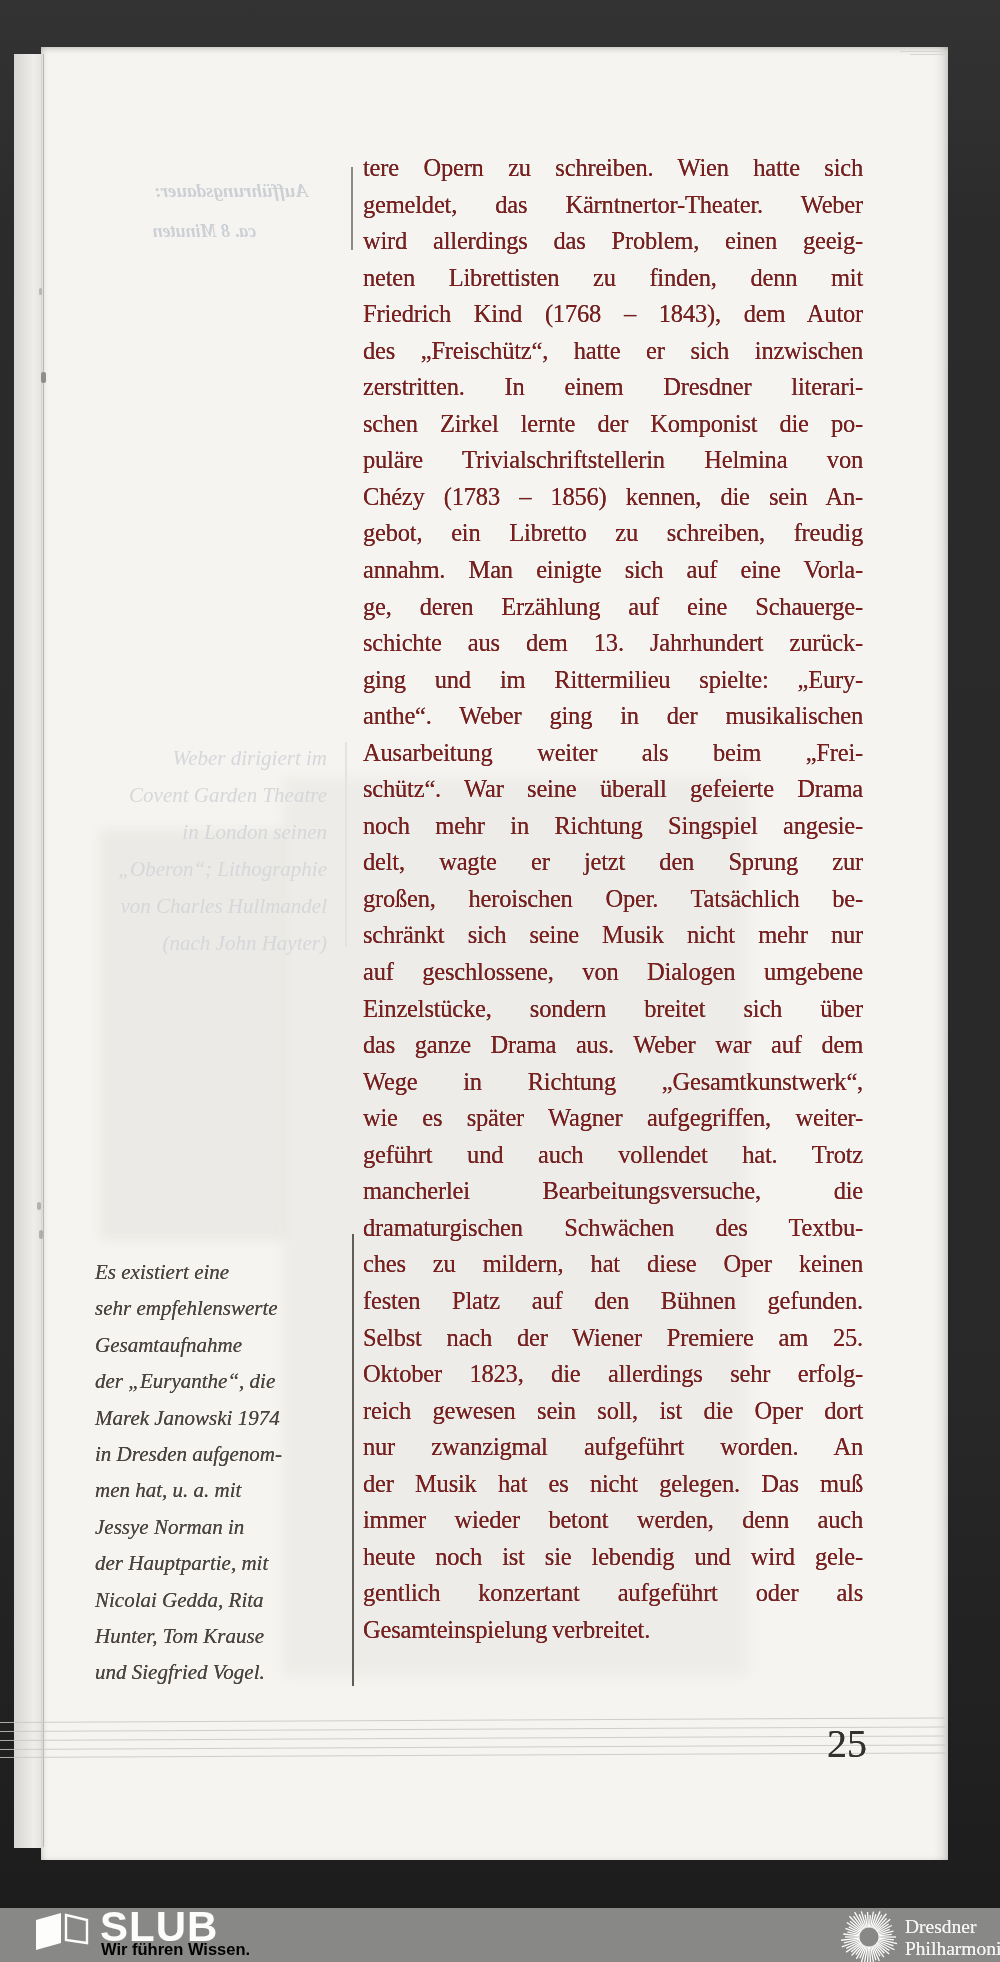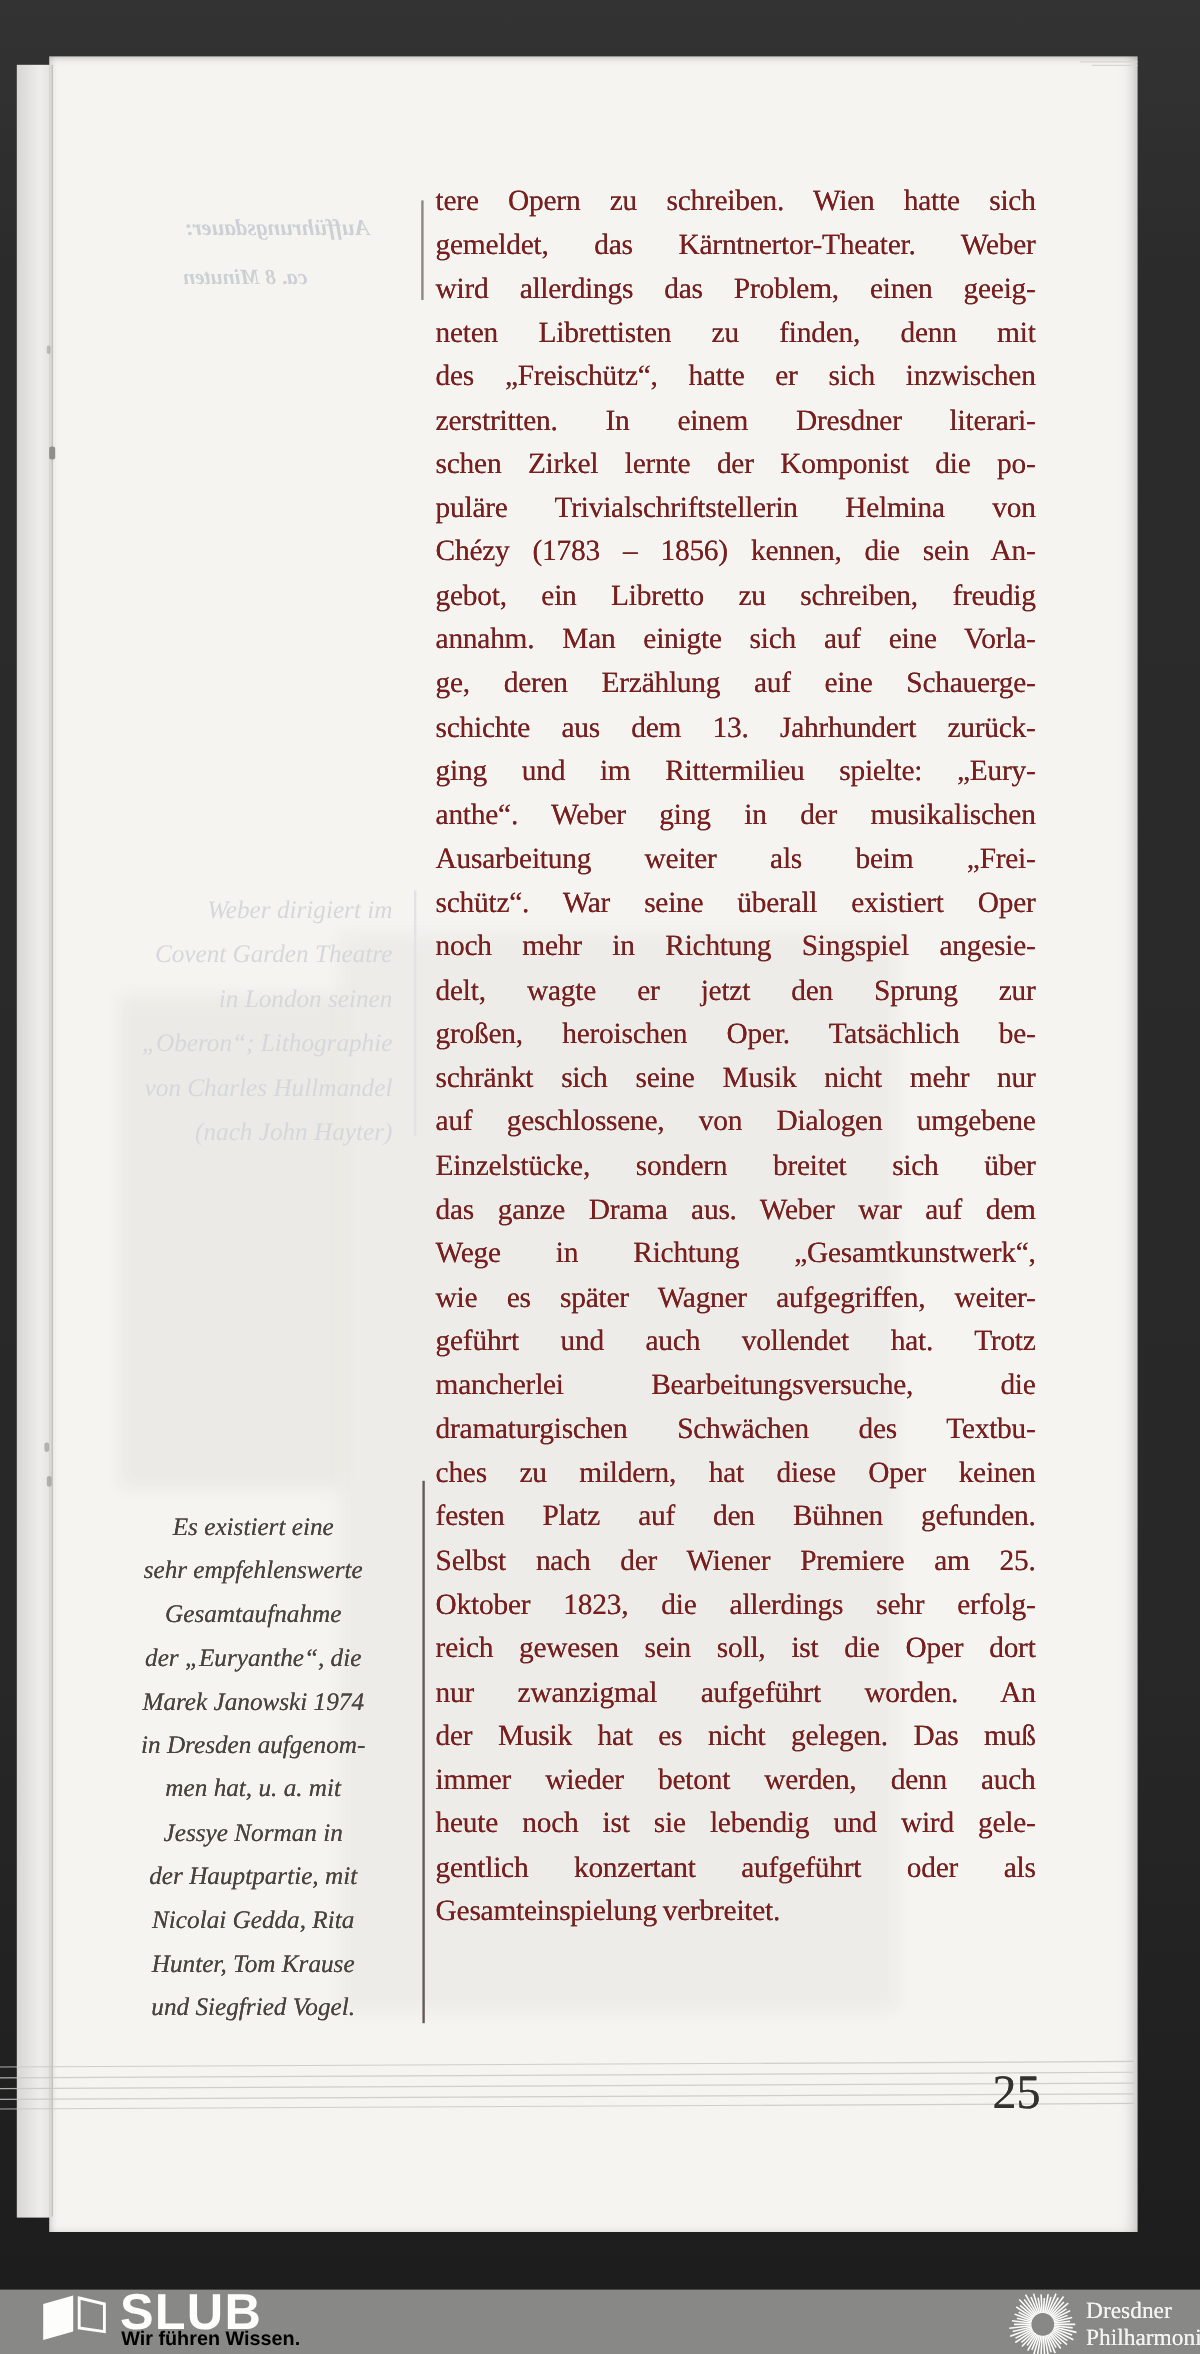--- a/index.html
+++ b/index.html
@@ -35,21 +35,21 @@
     position:absolute;left:363px;top:150px;width:500px;
     font-size:24.5px;line-height:36.55px;color:#7f1d1d;
     letter-spacing:-0.2px;word-spacing:-1px;
     text-shadow:0 0 .4px #3d3732;
   }
   .main-col .line{text-align:justify;text-align-last:justify;height:36.55px;}
   .main-col .line:last-child{text-align-last:left;}
   .margin-note{
     position:absolute;left:95px;top:1254px;width:232px;
     font-size:21px;line-height:36.4px;font-style:italic;color:#4a433e;
-    text-align:center;text-shadow:0 0 .4px #4a433e;
+    text-align:left;text-shadow:0 0 .4px #4a433e;
   }
   .bleed-caption{
     position:absolute;left:100px;top:740px;width:227px;
     font-size:21px;line-height:37px;font-style:italic;color:#d5d7da;
     text-align:right;
   }
   .vrule{position:absolute;width:2px;}
   .rule-top{left:351px;top:167px;height:83px;background:#8d8a86;width:1.5px;}
   .rule-bleed{left:345px;top:742px;height:205px;background:#e2e3e5;width:1.5px;}
   .rule-note{left:352px;top:1234px;height:452px;background:#625c57;}
@@ -113,33 +113,34 @@
     <div class="bline">„Oberon“; Lithographie</div>
     <div class="bline">von Charles Hullmandel</div>
     <div class="bline">(nach John Hayter)</div>
   </div>
 
 <div class="main-col">
     <div class="line">tere Opern zu schreiben. Wien hatte sich</div>
     <div class="line">gemeldet, das Kärntnertor-Theater. Weber</div>
     <div class="line">wird allerdings das Problem, einen geeig-</div>
     <div class="line">neten Librettisten zu finden, denn mit</div>
+    <div class="line">Friedrich Kind (1768 – 1843), dem Autor</div>
     <div class="line">des „Freischütz“, hatte er sich inzwischen</div>
     <div class="line">zerstritten. In einem Dresdner literari-</div>
     <div class="line">schen Zirkel lernte der Komponist die po-</div>
     <div class="line">puläre Trivialschriftstellerin Helmina von</div>
     <div class="line">Chézy (1783 – 1856) kennen, die sein An-</div>
     <div class="line">gebot, ein Libretto zu schreiben, freudig</div>
     <div class="line">annahm. Man einigte sich auf eine Vorla-</div>
     <div class="line">ge, deren Erzählung auf eine Schauerge-</div>
     <div class="line">schichte aus dem 13. Jahrhundert zurück-</div>
     <div class="line">ging und im Rittermilieu spielte: „Eury-</div>
     <div class="line">anthe“. Weber ging in der musikalischen</div>
     <div class="line">Ausarbeitung weiter als beim „Frei-</div>
-    <div class="line">schütz“. War seine überall existiert Oper</div>
+    <div class="line">schütz“. War seine überall gefeierte Drama</div>
     <div class="line">noch mehr in Richtung Singspiel angesie-</div>
     <div class="line">delt, wagte er jetzt den Sprung zur</div>
     <div class="line">großen, heroischen Oper. Tatsächlich be-</div>
     <div class="line">schränkt sich seine Musik nicht mehr nur</div>
     <div class="line">auf geschlossene, von Dialogen umgebene</div>
     <div class="line">Einzelstücke, sondern breitet sich über</div>
     <div class="line">das ganze Drama aus. Weber war auf dem</div>
     <div class="line">Wege in Richtung „Gesamtkunstwerk“,</div>
     <div class="line">wie es später Wagner aufgegriffen, weiter-</div>
     <div class="line">geführt und auch vollendet hat. Trotz</div>

